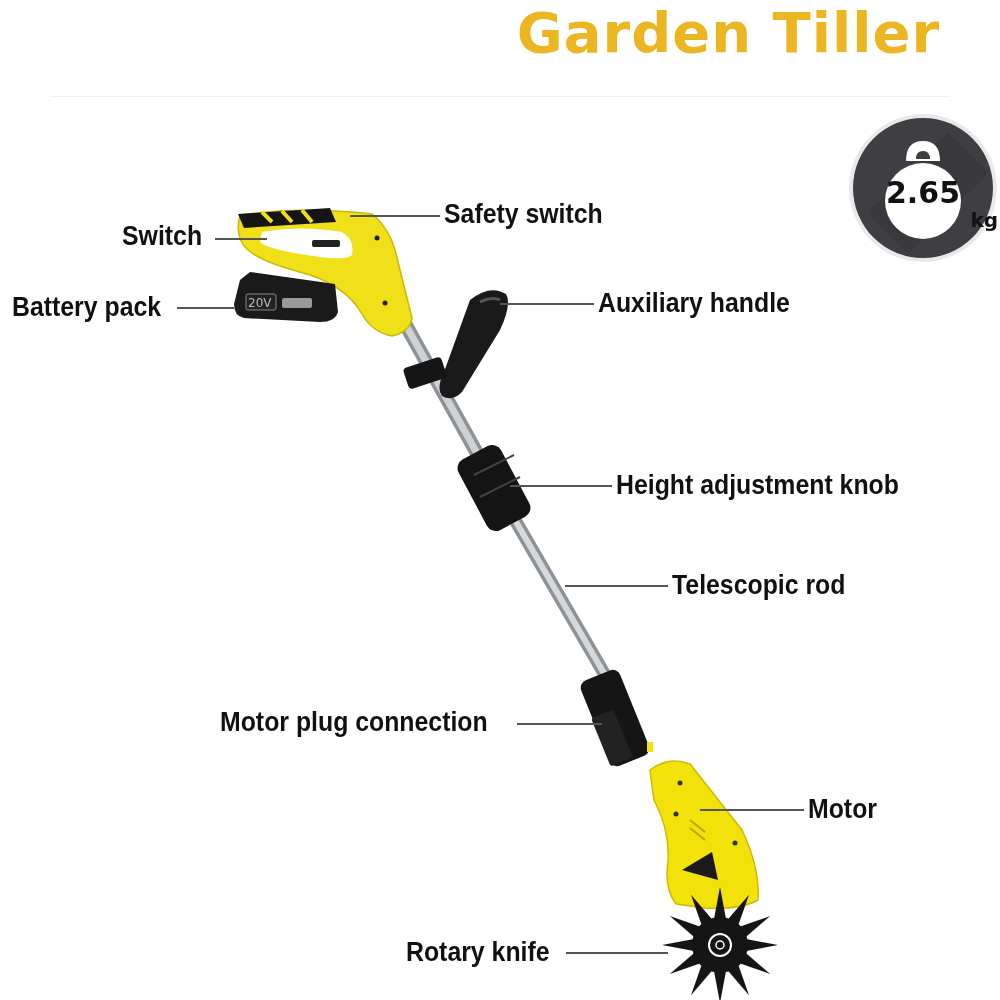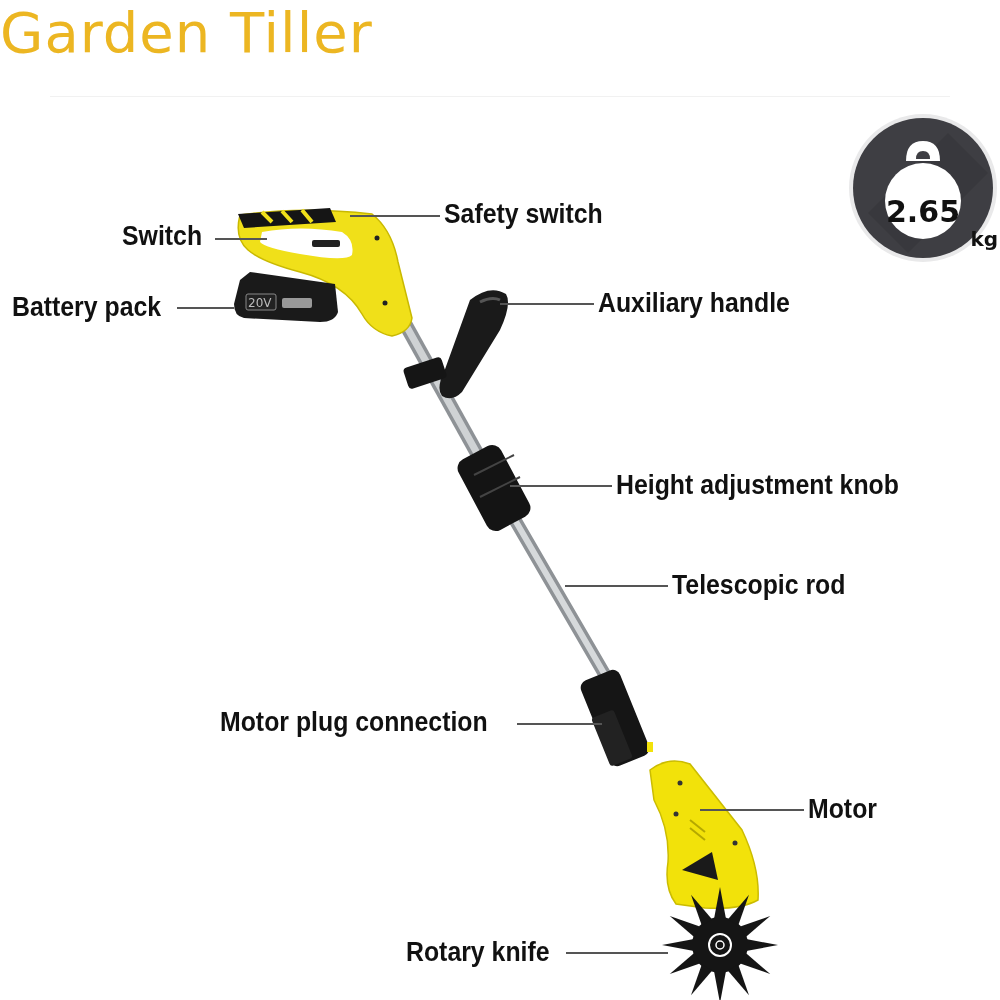--- a/index.html
+++ b/index.html
@@ -1,22 +1,22 @@
 <!DOCTYPE html>
 <html><head>
 <meta charset="utf-8">
 <style>
   html, body { margin: 0; padding: 0; background: #ffffff; }
   body { width: 1000px; height: 1000px; position: relative; overflow: hidden; font-family: "Liberation Sans", sans-serif; }
-  .title { position: absolute; left: 0; width: 940px; top: 0; text-align: left; font-family: "DejaVu Sans", sans-serif; font-weight: normal; font-size: 56px; letter-spacing: 1px; line-height: 66px; }
+  .title { position: absolute; left: 0; width: 940px; top: 0; text-align: right; font-family: "DejaVu Sans", sans-serif; font-weight: bold; font-size: 56px; letter-spacing: 1px; line-height: 66px; }
   .title-rule { position: absolute; left: 50px; top: 96px; width: 900px; height: 1px; background: #f1f1f1; }
   .label { position: absolute; font-family: "Liberation Sans", sans-serif; font-weight: bold; font-size: 27px; color: #111; white-space: nowrap; transform: scaleX(0.92); transform-origin: left center; line-height: 32px; }
   .leader { position: absolute; height: 1.5px; background: #555; }
   .badge { position: absolute; left: 848px; top: 113px; width: 150px; height: 150px; }
-  .badge-text { position: absolute; left: 0; width: 150px; text-align: center; font-family: "DejaVu Sans", sans-serif; font-weight: bold; color: #111; margin-top: 19px; }
+  .badge-text { position: absolute; left: 0; width: 150px; text-align: center; font-family: "DejaVu Sans", sans-serif; font-weight: bold; color: #111; }
   .illustration { position: absolute; left: 0; top: 0; width: 1000px; height: 1000px; }
 </style>
 </head>
 <body>
 
 <div class="title" style="color:#ecb622;">Garden Tiller</div>
 <div class="title-rule"></div>
 
 <svg class="illustration" viewBox="0 0 1000 1000" xmlns="http://www.w3.org/2000/svg">
 

